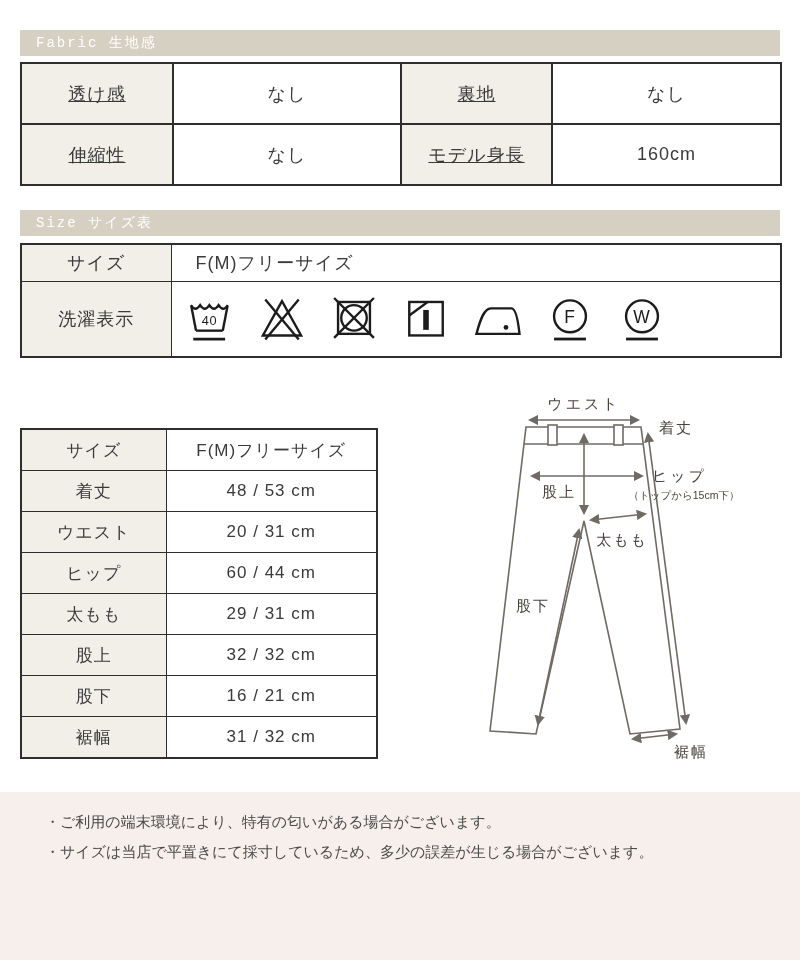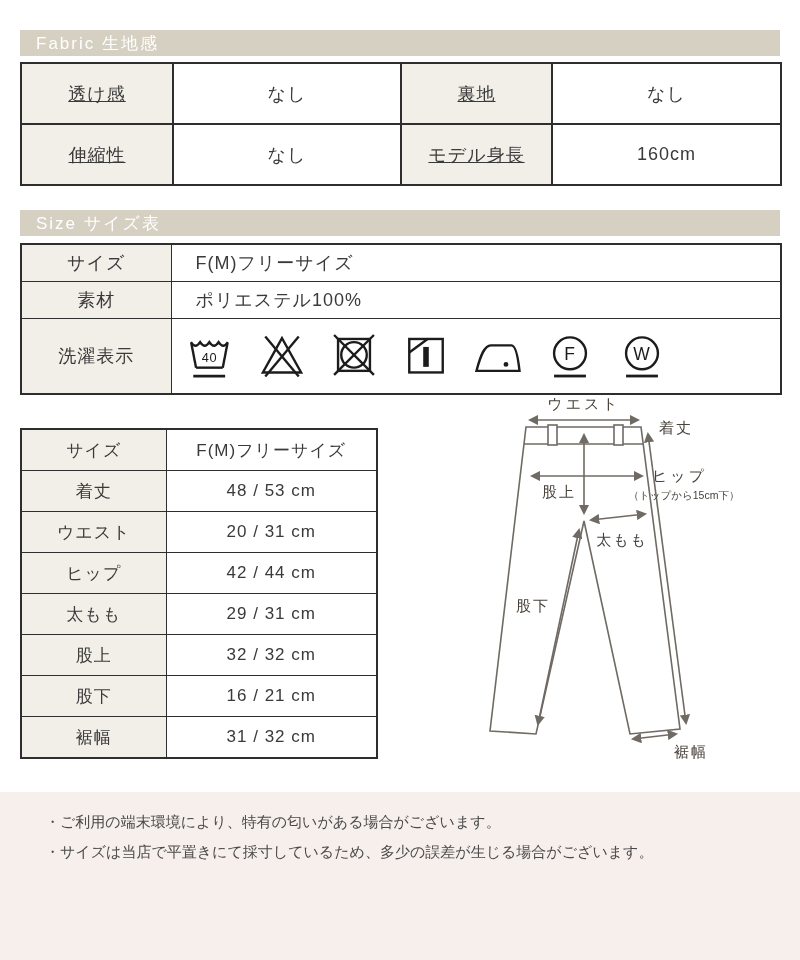--- a/index.html
+++ b/index.html
@@ -5,21 +5,21 @@
   html,body { margin:0; padding:0; background:#ffffff; }
   body {
     width:800px; height:960px; position:relative;
     font-family:"Liberation Sans","DejaVu Sans",sans-serif;
     color:#3a3a3a;
   }
   
   .band {
     position:absolute; left:20px; width:744px; height:26px;
     background:#d6d0c2; color:#ffffff;
-    font-size:17px; line-height:27px; padding-left:16px; letter-spacing:2px;
+    font-size:14px; line-height:27px; padding-left:16px; letter-spacing:2px;font-family:Liberation Mono, monospace;
   }
   #fabric-band { top:30px; }
   #size-band   { top:210px; }
 
   table { border-collapse:collapse; table-layout:fixed; }
   .tbl  { position:absolute; left:20px; }
   th { font-weight:normal; }
 
   
   #fabric-table { top:62px; width:760px; border:2px solid #2e2e2e; }
@@ -104,24 +104,20 @@
 <table class="tbl" id="spec-table">
   <colgroup>
       <col style="width:150px">
       <col style="width:610px">
     </colgroup>
   <tbody>
       <tr class="r1">
     <th>サイズ</th>
     <td>F(M)フリーサイズ</td>
   </tr>
-  <tr class="r2">
-    <th>素材</th>
-    <td>ポリエステル100%</td>
-  </tr>
   <tr class="r3">
     <th>洗濯表示</th>
     <td class="care-cell">
       <div class="laundry-icons">
 
         <svg class="lic" viewBox="0 0 60 64">
           <g stroke="#1c1c1c" stroke-width="3" fill="none">
             <path d="M6,14 q5.8,9 11.6,0 q5.8,9 11.6,0 q5.8,9 11.6,0 q5.8,9 11.6,0"></path>
             <path d="M6.5,15 L12.5,46"></path>
             <path d="M52,15 L46,46"></path>
@@ -197,21 +193,21 @@
   <tr>
     <th>着丈</th>
     <td>48 / 53 cm</td>
   </tr>
   <tr>
     <th>ウエスト</th>
     <td>20 / 31 cm</td>
   </tr>
   <tr>
     <th>ヒップ</th>
-    <td>42 / 44 cm</td>
+    <td>60 / 44 cm</td>
   </tr>
   <tr>
     <th>太もも</th>
     <td>29 / 31 cm</td>
   </tr>
   <tr>
     <th>股上</th>
     <td>32 / 32 cm</td>
   </tr>
   <tr>

